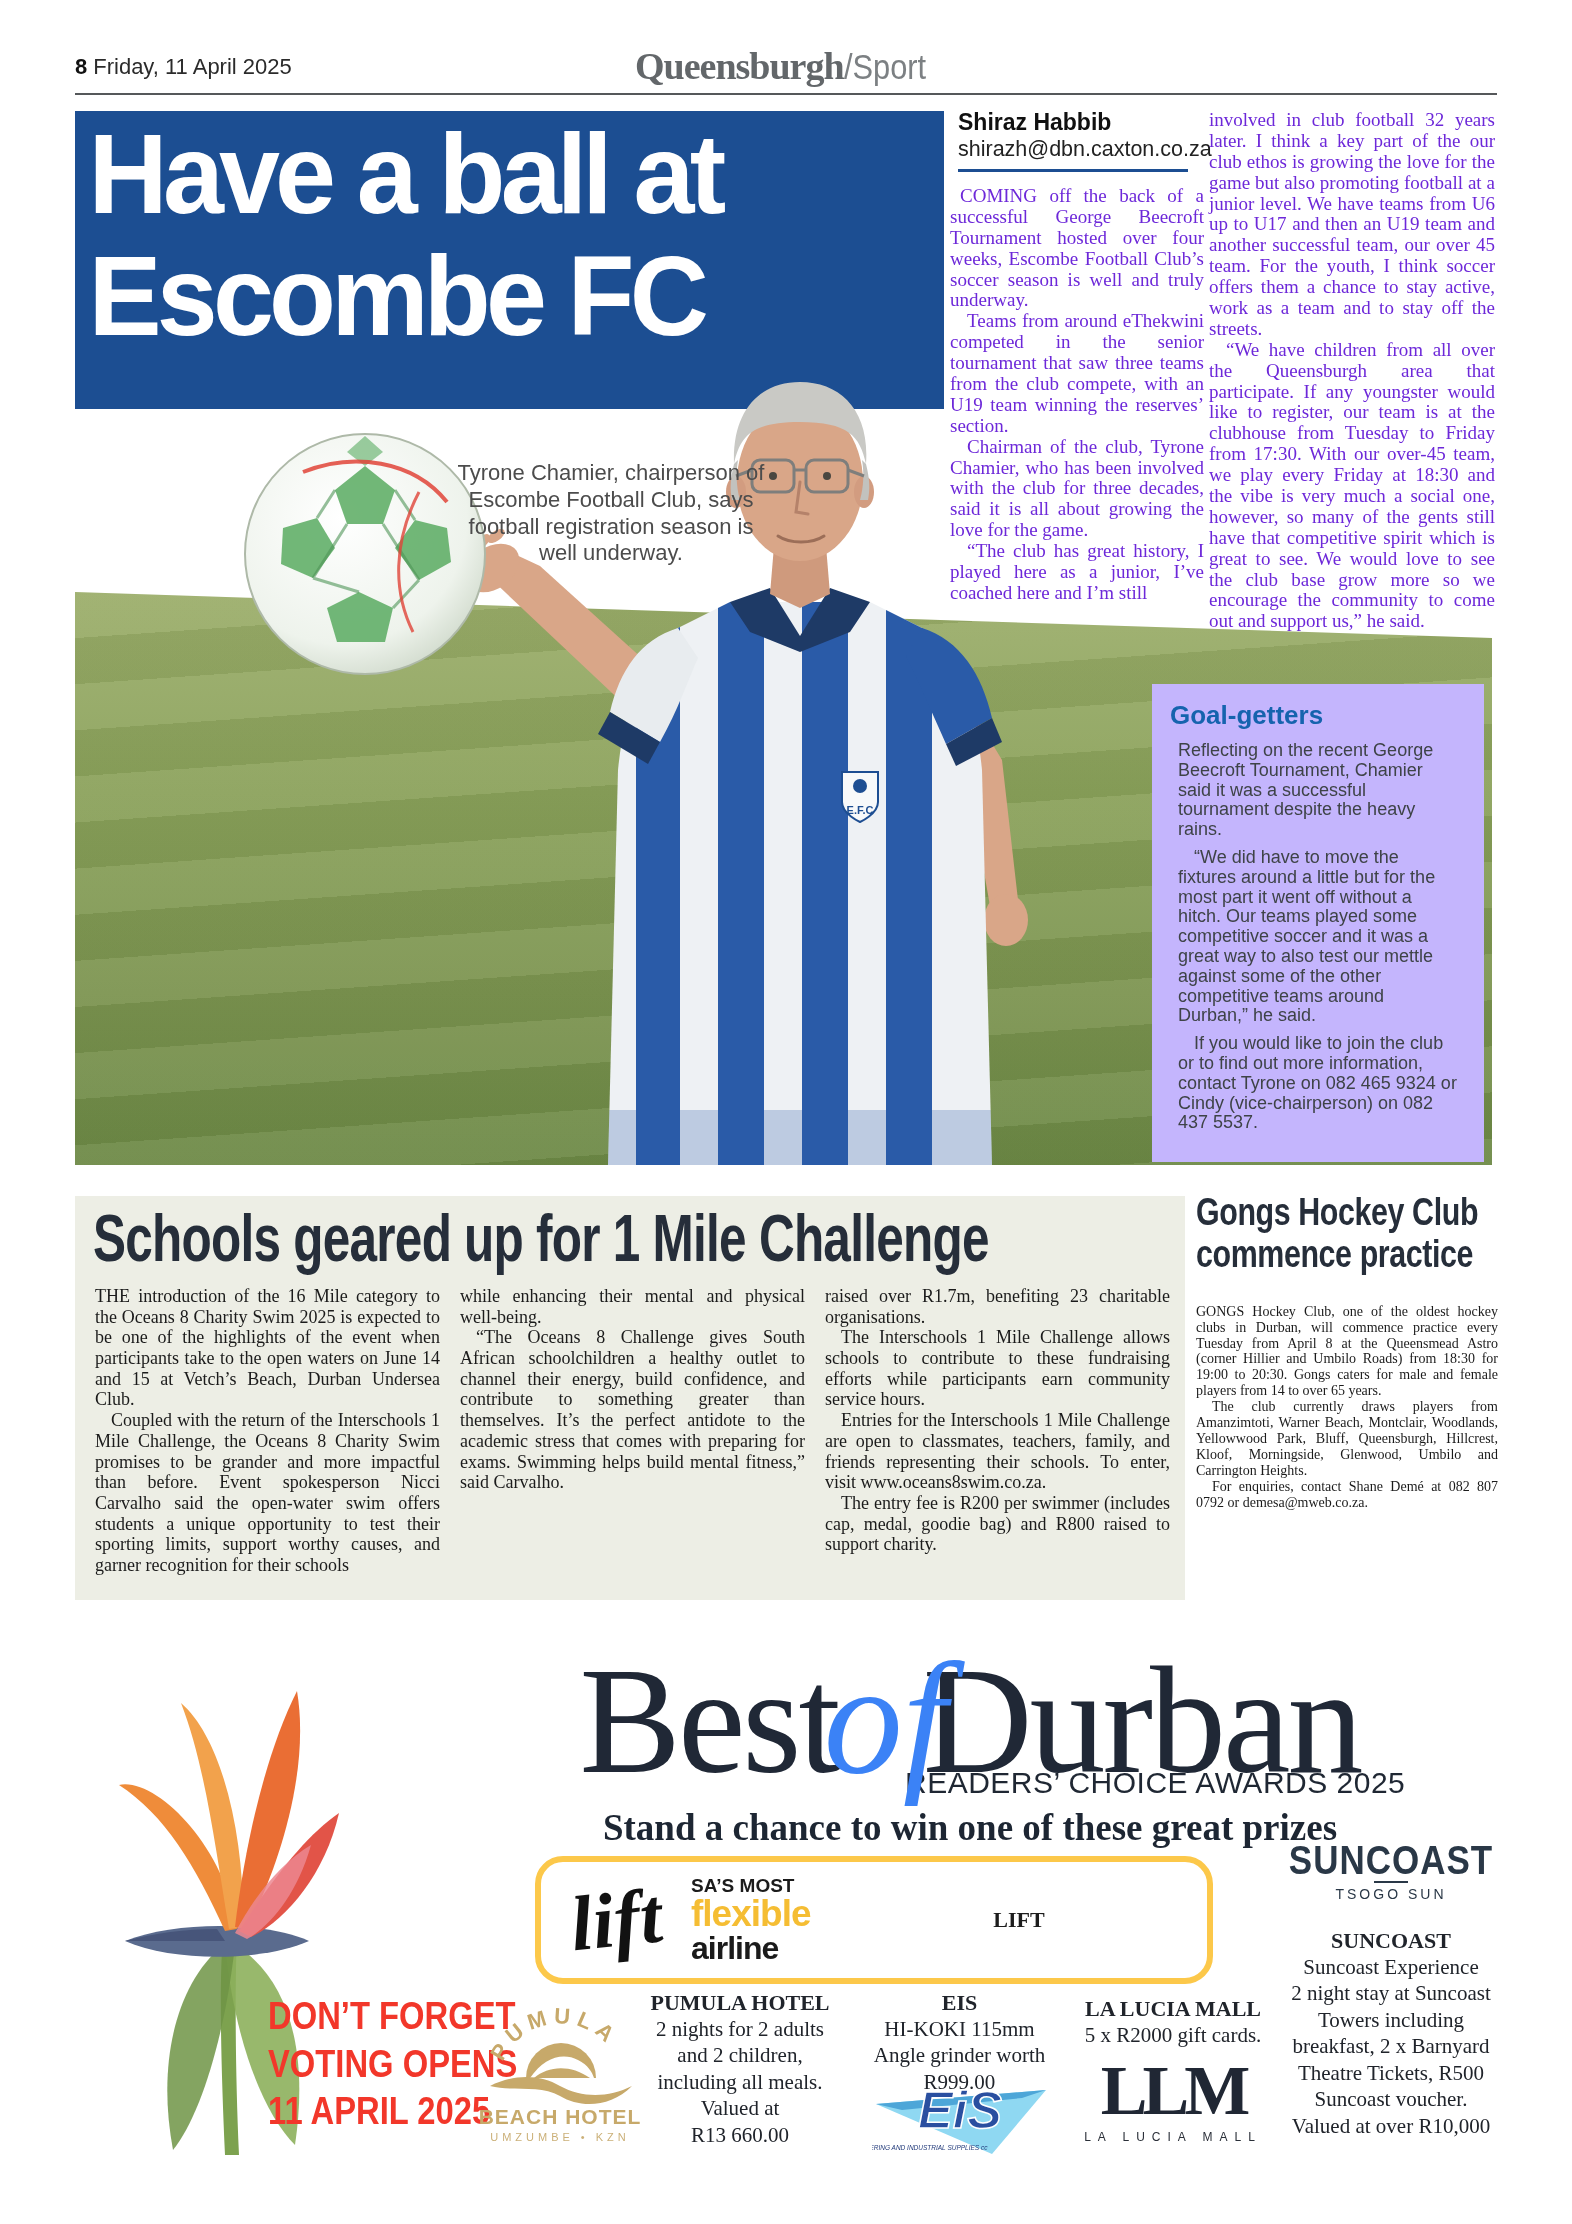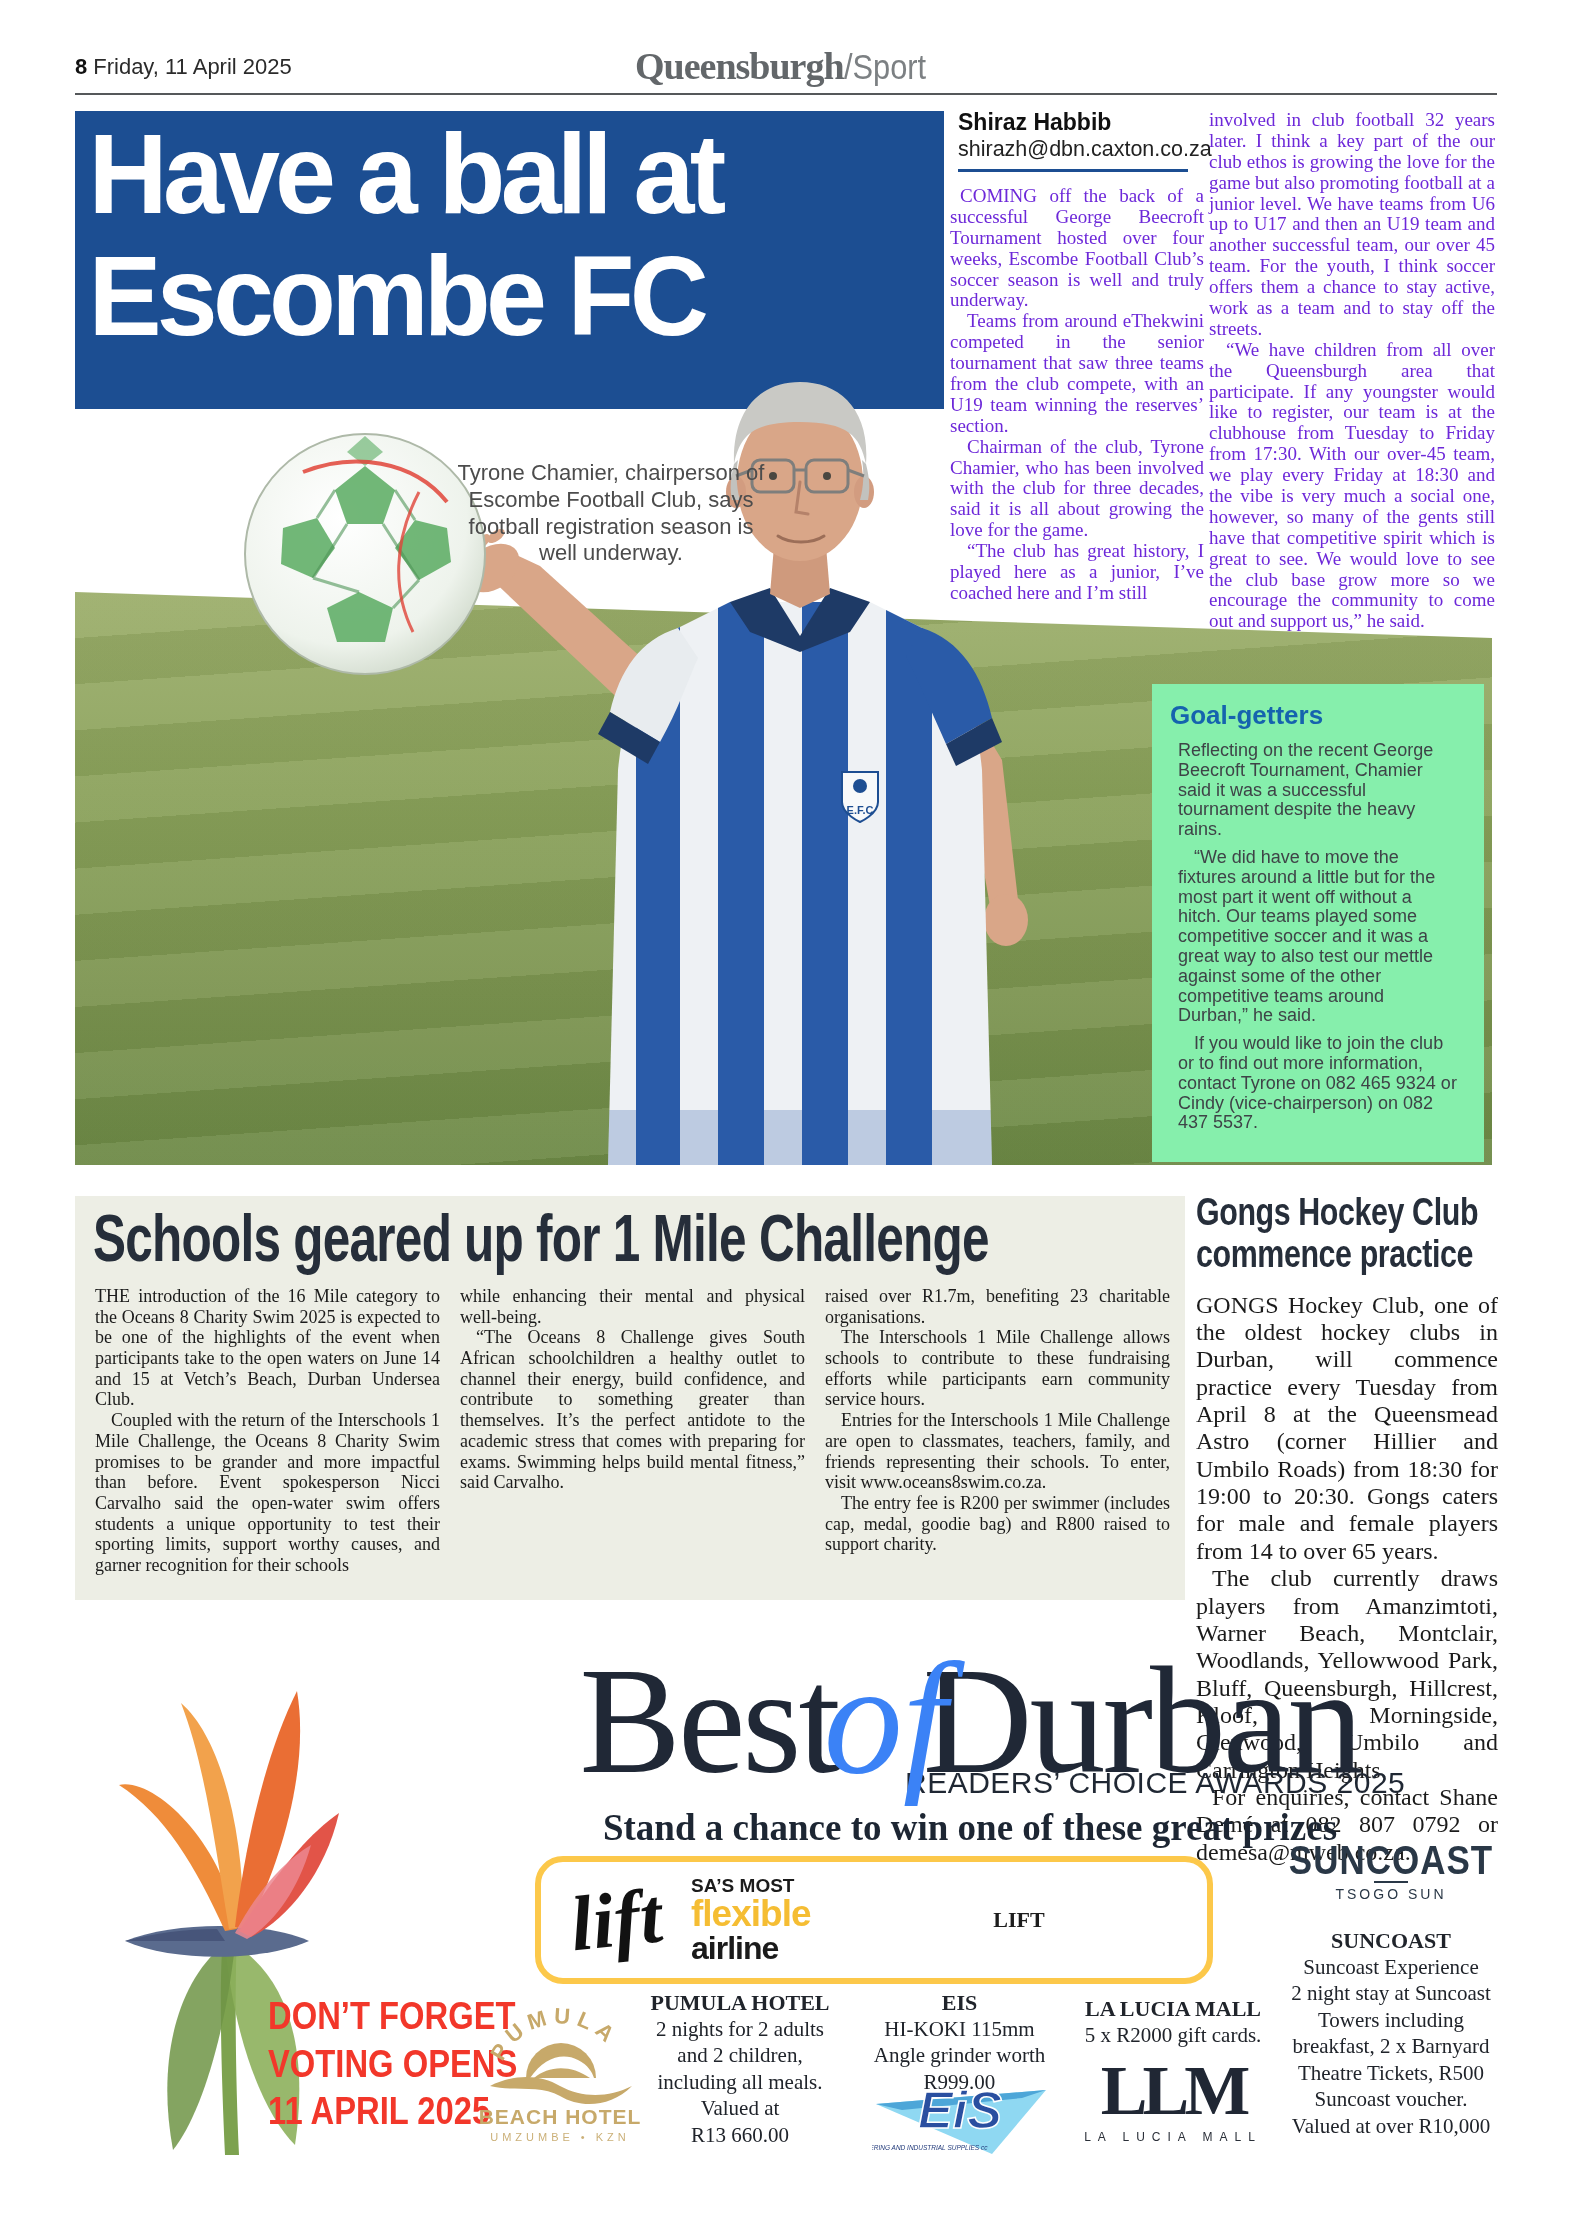--- a/index.html
+++ b/index.html
@@ -35,38 +35,38 @@
   .grass { position:absolute; left:75px; top:592px; width:1417px; height:573px;
     background:
       repeating-linear-gradient(176deg, rgba(255,255,255,.06) 0 46px, rgba(20,40,10,.06) 46px 92px),
       linear-gradient(180deg,#9cae6b 0%, #8ba25b 35%, #7c9450 70%, #6d8946 100%);
     clip-path:polygon(0 0, 100% 46px, 100% 100%, 0 100%); z-index:1; }
   .man-svg { position:absolute; left:430px; top:340px; width:640px; height:825px; z-index:2; }
   .ball-svg { position:absolute; left:243px; top:432px; width:244px; height:244px; z-index:4; }
   .photo-caption { position:absolute; left:452px; top:460px; width:318px; z-index:5; text-align:center;
     font-family:"Liberation Sans",sans-serif; font-size:22px; line-height:1.22; color:#4c4c4c; }
 
-  .goal-box { position:absolute; left:1152px; top:684px; width:332px; min-height:478px; background:#86efac; z-index:3; padding:16px 18px; }
+  .goal-box { position:absolute; left:1152px; top:684px; width:332px; min-height:478px; background:#c4b5fd; z-index:3; padding:16px 18px; }
   .goal-box h3 { font-family:"Liberation Sans",sans-serif; font-size:26px; color:#1563ae; margin-bottom:10px; }
   .goal-box .goal-body { font-family:"Liberation Sans",sans-serif; font-size:18px; line-height:1.1; color:#3e4347; }
   .goal-box .goal-body p { margin:8px; text-indent:16px; }
   .goal-box .goal-body p:first-child { text-indent:0; }
 
   
   .schools-band { position:absolute; left:75px; top:1196px; width:1110px; height:404px; background:#edeee5; }
   .schools-hl { position:absolute; left:18px; top:4px; font-family:"Liberation Sans",sans-serif; font-weight:700; font-size:66px; letter-spacing:-1px; color:#262e3a; transform:scaleX(.75); transform-origin:left; white-space:nowrap; }
   .schools-col { position:absolute; top:90px; width:345px; font-size:18px; line-height:1.15; color:#1b1b1b; text-align:justify; }
   .schools-col p { margin:0; text-indent:16px; }
   .schools-col p:first-child { text-indent:0; }
   .sc1 { left:20px; } .sc2 { left:385px; } .sc3 { left:750px; }
 
   
   .gongs { position:absolute; left:1196px; top:1192px; width:302px; }
   .gongs-hl { font-family:"Liberation Sans",sans-serif; font-weight:700; font-size:38px; line-height:1.1; letter-spacing:-.5px; color:#262e3a; width:378px; transform:scaleX(.8); transform-origin:left; }
-  .gongs-body { margin-top:16px; font-size:24px; line-height:1.14; color:#1b1b1b; text-align:justify; }
+  .gongs-body { margin-top:28px; font-size:14px; line-height:1.14; color:#1b1b1b; text-align:justify; }
   .gongs-body p { margin:0; text-indent:16px; }
   .gongs-body p:first-child { text-indent:0; }
 
   
   .flower-svg { position:absolute; left:85px; top:1645px; width:265px; height:515px; }
   .bod-title { position:absolute; left:470px; top:1628px; width:1000px; text-align:center; white-space:nowrap; color:#202836; }
   .bod-title .t-best, .bod-title .t-durban { font-family:"Liberation Serif",serif; font-size:152px; letter-spacing:-3px; }
   .bod-title .t-of { font-family:"Liberation Serif",serif; font-style:italic; font-size:158px; color:#3b82f6; margin:0 -24px 0 -14px; position:relative; z-index:2; }
   .bod-sub { position:absolute; left:905px; top:1766px; font-family:"Liberation Sans",sans-serif; font-size:30px; letter-spacing:.5px; color:#1f2733; }
   .bod-tagline { position:absolute; left:470px; top:1806px; width:1000px; text-align:center; font-family:"Liberation Serif",serif; font-weight:700; font-size:37px; color:#1d2633; }

